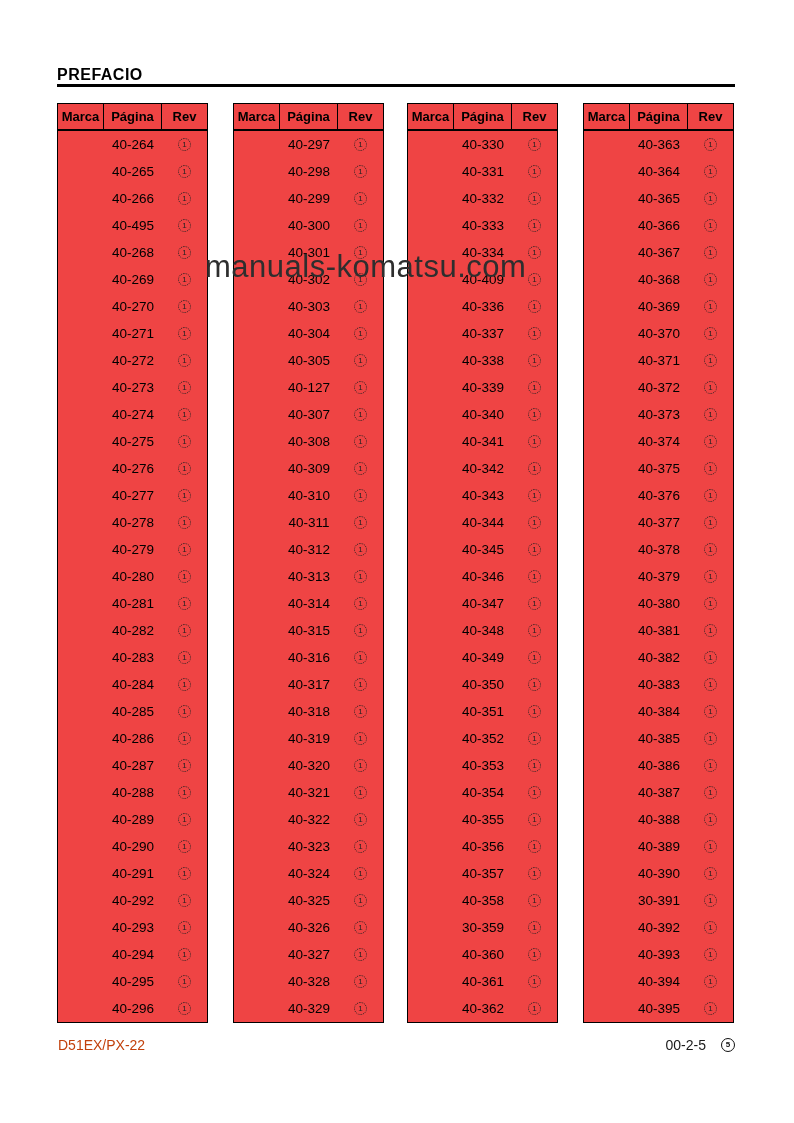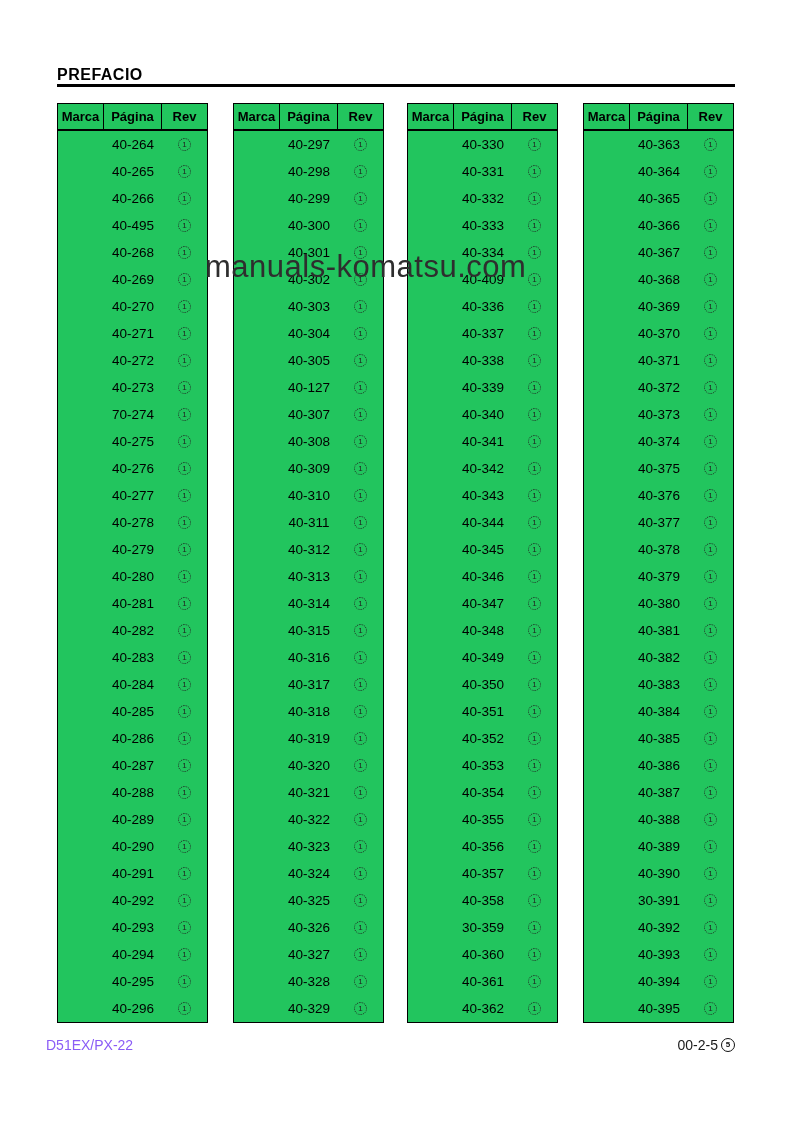--- a/index.html
+++ b/index.html
@@ -29,21 +29,21 @@
     width: 678px;
     height: 2.5px;
     background: #000;
   }
   .rev-table {
     position: absolute;
     top: 103px;
     width: 151px;
     border: 1.5px solid #000;
     box-sizing: border-box;
-    background: #22c55e;
+    background: #ef4444;
   }
   .rev-table.t0 { left: 57px; }
   .rev-table.t1 { left: 233px; }
   .rev-table.t2 { left: 407px; }
   .rev-table.t3 { left: 583px; }
   .t-head {
     display: flex;
     height: 27px;
     border-bottom: 2px solid #000;
     box-sizing: border-box;
@@ -88,34 +88,34 @@
     left: 205px;
     top: 249px;
     font-size: 31px;
     color: #2e2e2e;
     letter-spacing: 0.5px;
     white-space: nowrap;
     z-index: 5;
   }
   .footer-left {
     position: absolute;
-    left: 46px;
+    left: 58px;
     top: 1037px;
     font-size: 14px;
-    color: #8b5cf6;
+    color: #c2410c;
   }
   .footer-right {
     position: absolute;
     right: 59px;
     top: 1037px;
     font-size: 14px;
     color: #1a1a1a;
     display: flex;
     align-items: center;
-    gap: 3px;
+    gap: 15px;
     justify-content: center;
   }
   .footer-rev-circle {
     display: inline-block;
     width: 12px;
     height: 12px;
     border: 1.5px solid #111;
     border-radius: 50%;
     font-size: 8px;
     font-weight: bold;
@@ -204,21 +204,21 @@
       </div>
       <div class="t-row">
         <div class="t-cell c0"></div>
         <div class="t-cell c1">40-273</div>
         <div class="t-cell c2">
           <span class="rev-circle">1</span>
         </div>
       </div>
       <div class="t-row">
         <div class="t-cell c0"></div>
-        <div class="t-cell c1">70-274</div>
+        <div class="t-cell c1">40-274</div>
         <div class="t-cell c2">
           <span class="rev-circle">1</span>
         </div>
       </div>
       <div class="t-row">
         <div class="t-cell c0"></div>
         <div class="t-cell c1">40-275</div>
         <div class="t-cell c2">
           <span class="rev-circle">1</span>
         </div>

